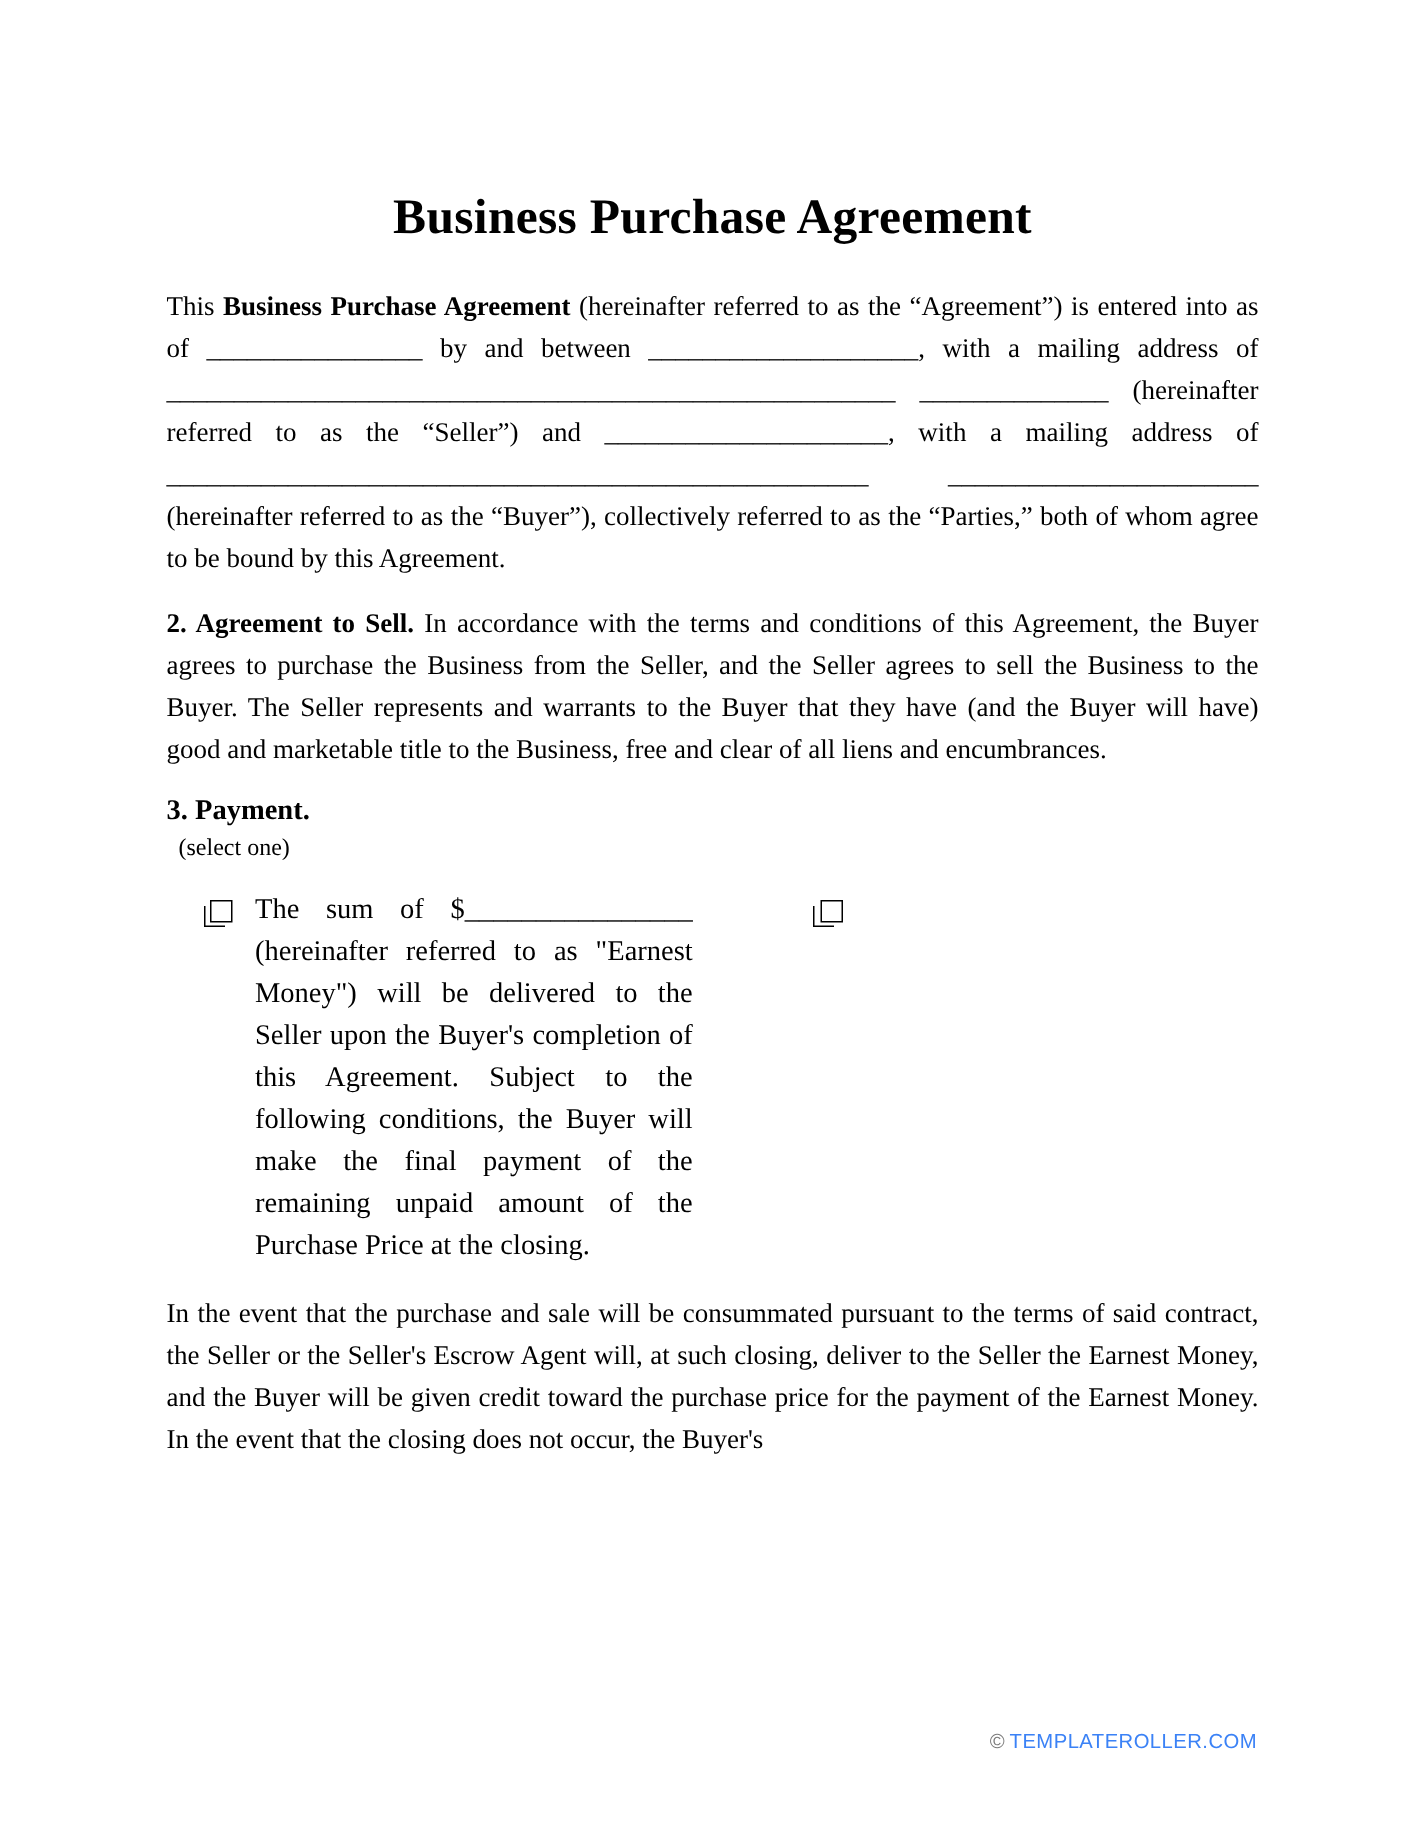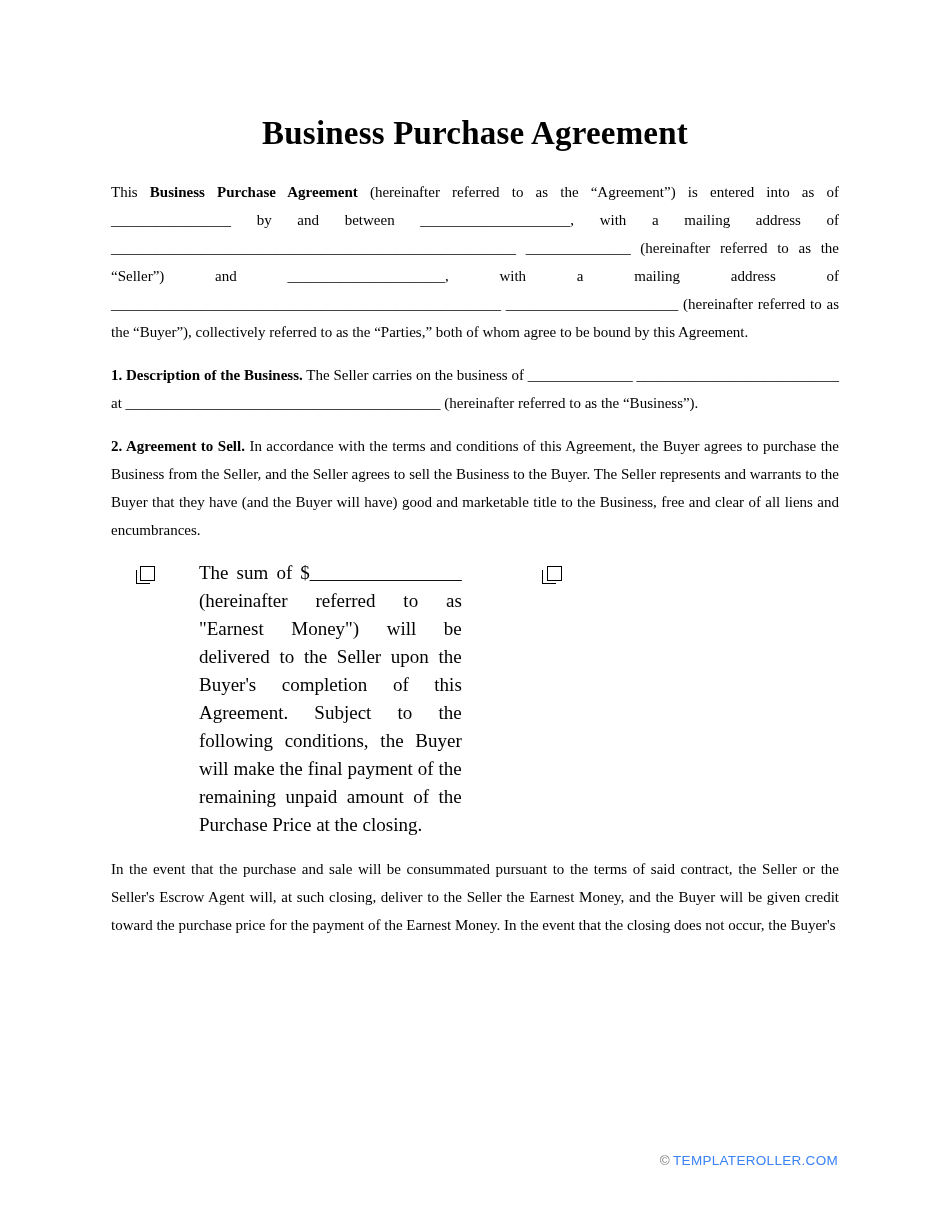--- a/index.html
+++ b/index.html
@@ -5,37 +5,37 @@
   html, body {
     margin: 0;
     padding: 0;
     background: #ffffff;
   }
   .page {
     position: relative;
     width: 950px;
     height: 1230px;
     box-sizing: border-box;
-    padding: 0 111px;
+    padding: 12px 111px;
     background: #ffffff;
     font-family: "Liberation Serif", serif;
     color: #000000;
     overflow: hidden;
   }
   h1.doc-title {
     margin: 0;
     padding-top: 112px;
     font-size: 33px;
     line-height: 42px;
     font-weight: bold;
     text-align: center;
     letter-spacing: 0.2px;
   }
   p.body {
-    font-size: 15px;
+    font-size: 18px;
     line-height: 28px;
     margin: 0 0 15px 0;
     text-align: justify;
   }
   p.intro {
     margin-top: 24px;
   }
   .sec3-heading {
     font-size: 19px;
     line-height: 26px;
@@ -50,21 +50,21 @@
   .options {
     display: flex;
     align-items: flex-start;
     padding-left: 29px;
     margin: 15px 0 16px 0;
   }
   .option {
     display: flex;
     align-items: flex-start;
   }
-  .option-a { width: 337px; gap: 29px; }
+  .option-a { width: 337px; }
   .option-b { margin-left: 85px; width: 306px; }
   .checkbox {
     position: relative;
     flex: 0 0 13px;
     height: 13px;
     margin: 7px 15px 0 0;
     border: 1.6px solid #000;
     background: #fff;
   }
   .checkbox::before {
@@ -99,24 +99,27 @@
 </style>
 </head>
 <body>
 
 <div class="page">
 
   <h1 class="doc-title">Business Purchase Agreement</h1>
 
   <p class="body intro"><span>This </span><b>Business Purchase Agreement</b><span> (hereinafter referred to as the “Agreement”) is entered into as of ________________ by and between ____________________, with a mailing address of ______________________________________________________ ______________ (hereinafter referred to as the “Seller”) and _____________________, with a mailing address of ____________________________________________________ _______________________ (hereinafter referred to as the “Buyer”), collectively referred to as the “Parties,” both of whom agree to be bound by this Agreement.</span></p>
 
-  <p class="body"><b>1. Description of the Business.</b><span> The Seller carries on the business of ______________ ___________________________ at __________________________________________ (hereinafter referred to as the “Business”).</span></p>
 
   <p class="body"><b>2. Agreement to Sell.</b><span> In accordance with the terms and conditions of this Agreement, the Buyer agrees to purchase the Business from the Seller, and the Seller agrees to sell the Business to the Buyer. The Seller represents and warrants to the Buyer that they have (and the Buyer will have) good and marketable title to the Business, free and clear of all liens and encumbrances.</span></p>
 
+  <div>
+    <p class="sec3-heading">3. Payment.</p>
+    <p class="select-note">(select one)</p>
+  </div>
 
   <div class="options">
     <div class="option option-a">
       <span class="checkbox"></span>
       <div class="option-text">The sum of $________________ (hereinafter referred to as "Earnest Money") will be delivered to the Seller upon the Buyer's completion of this Agreement. Subject to the following conditions, the Buyer will make the final payment of the remaining unpaid amount of the Purchase Price at the closing.</div>
     </div>
     <div class="option option-b">
       <span class="checkbox"></span>
     </div>
   </div>

